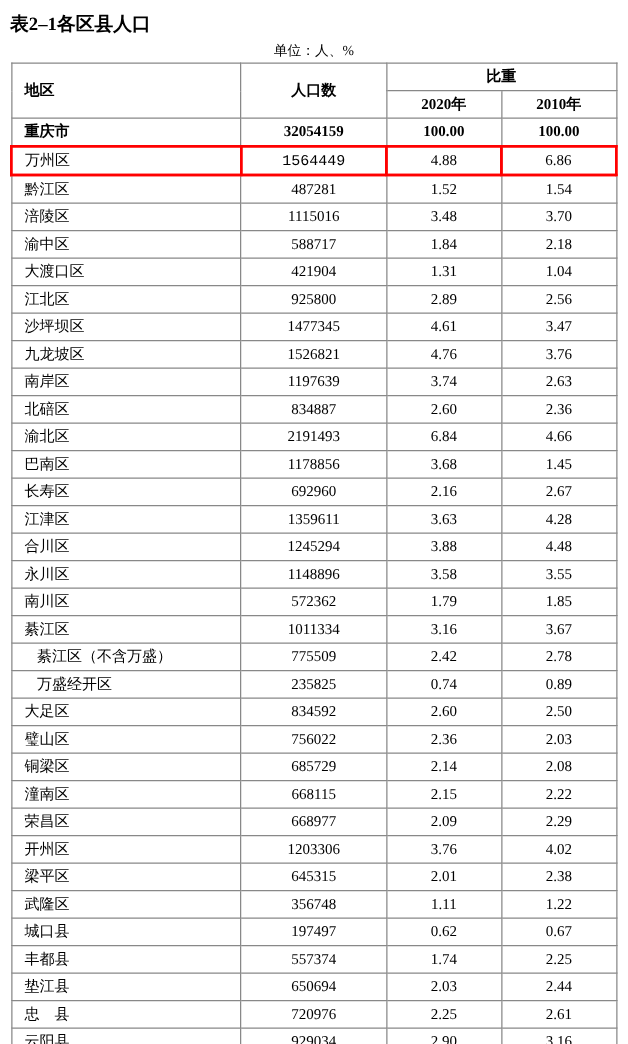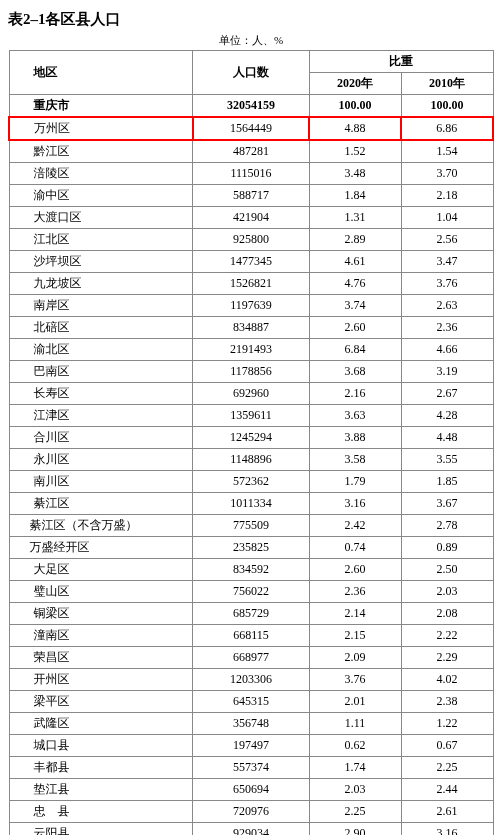--- a/index.html
+++ b/index.html
@@ -28,21 +28,21 @@
     }
     thead tr th, tbody tr td {
       border: 1px solid #888;
       text-align: center;
       padding: 2px 4px;
       font-size: 12px;
     }
     thead tr th {
       background: #fff;
     }
-    .col-region { width: 38%; text-align: left; padding-left: 24px; }
+    .col-region { width: 38%; text-align: left; padding-left: 10px; }
     .col-pop { width: 24%; }
     .col-ratio { width: 19%; }
     .highlight-row td {
       outline: 2px solid red;
       outline-offset: -1px;
       font-weight: normal;
     }
     .highlight-row {
       position: relative;
     }
@@ -71,21 +71,21 @@
   </thead>
   <tbody id="table-body">
   <tr class="bold-row">
         <td class="col-region">重庆市</td>
         <td class="col-pop">32054159</td>
         <td class="col-ratio">100.00</td>
         <td class="col-ratio">100.00</td>
       </tr>
       <tr class="highlight-row" style="outline: none;">
         <td class="col-region" style="border-color: red rgb(204, 0, 0) red red; border-left-width: 2px; border-left-style: solid; border-top-width: 2px; border-top-style: solid; border-bottom-width: 2px; border-bottom-style: solid;">万州区</td>
-        <td class="col-pop" style="border-color: red rgb(204, 0, 0); border-top-width: 2px; border-top-style: solid; border-bottom-width: 2px; border-bottom-style: solid;">1564449</td>
+        <td class="col-pop" style="border-color: red rgb(204, 0, 0); border-top-width: 2px; border-top-style: solid; border-bottom-width: 2px; border-bottom-style: solid; font-family: Liberation Mono, monospace;">1564449</td>
         <td class="col-ratio" style="border-color: red rgb(204, 0, 0); border-top-width: 2px; border-top-style: solid; border-bottom-width: 2px; border-bottom-style: solid;">4.88</td>
         <td class="col-ratio" style="border-color: red red red rgb(204, 0, 0); border-right-width: 2px; border-right-style: solid; border-top-width: 2px; border-top-style: solid; border-bottom-width: 2px; border-bottom-style: solid;">6.86</td>
       </tr>
       <tr>
         <td class="col-region">黔江区</td>
         <td class="col-pop">487281</td>
         <td class="col-ratio">1.52</td>
         <td class="col-ratio">1.54</td>
       </tr>
       <tr>
@@ -139,21 +139,21 @@
       <tr>
         <td class="col-region">渝北区</td>
         <td class="col-pop">2191493</td>
         <td class="col-ratio">6.84</td>
         <td class="col-ratio">4.66</td>
       </tr>
       <tr>
         <td class="col-region">巴南区</td>
         <td class="col-pop">1178856</td>
         <td class="col-ratio">3.68</td>
-        <td class="col-ratio">3.19</td>
+        <td class="col-ratio">1.45</td>
       </tr>
       <tr>
         <td class="col-region">长寿区</td>
         <td class="col-pop">692960</td>
         <td class="col-ratio">2.16</td>
         <td class="col-ratio">2.67</td>
       </tr>
       <tr>
         <td class="col-region">江津区</td>
         <td class="col-pop">1359611</td>

